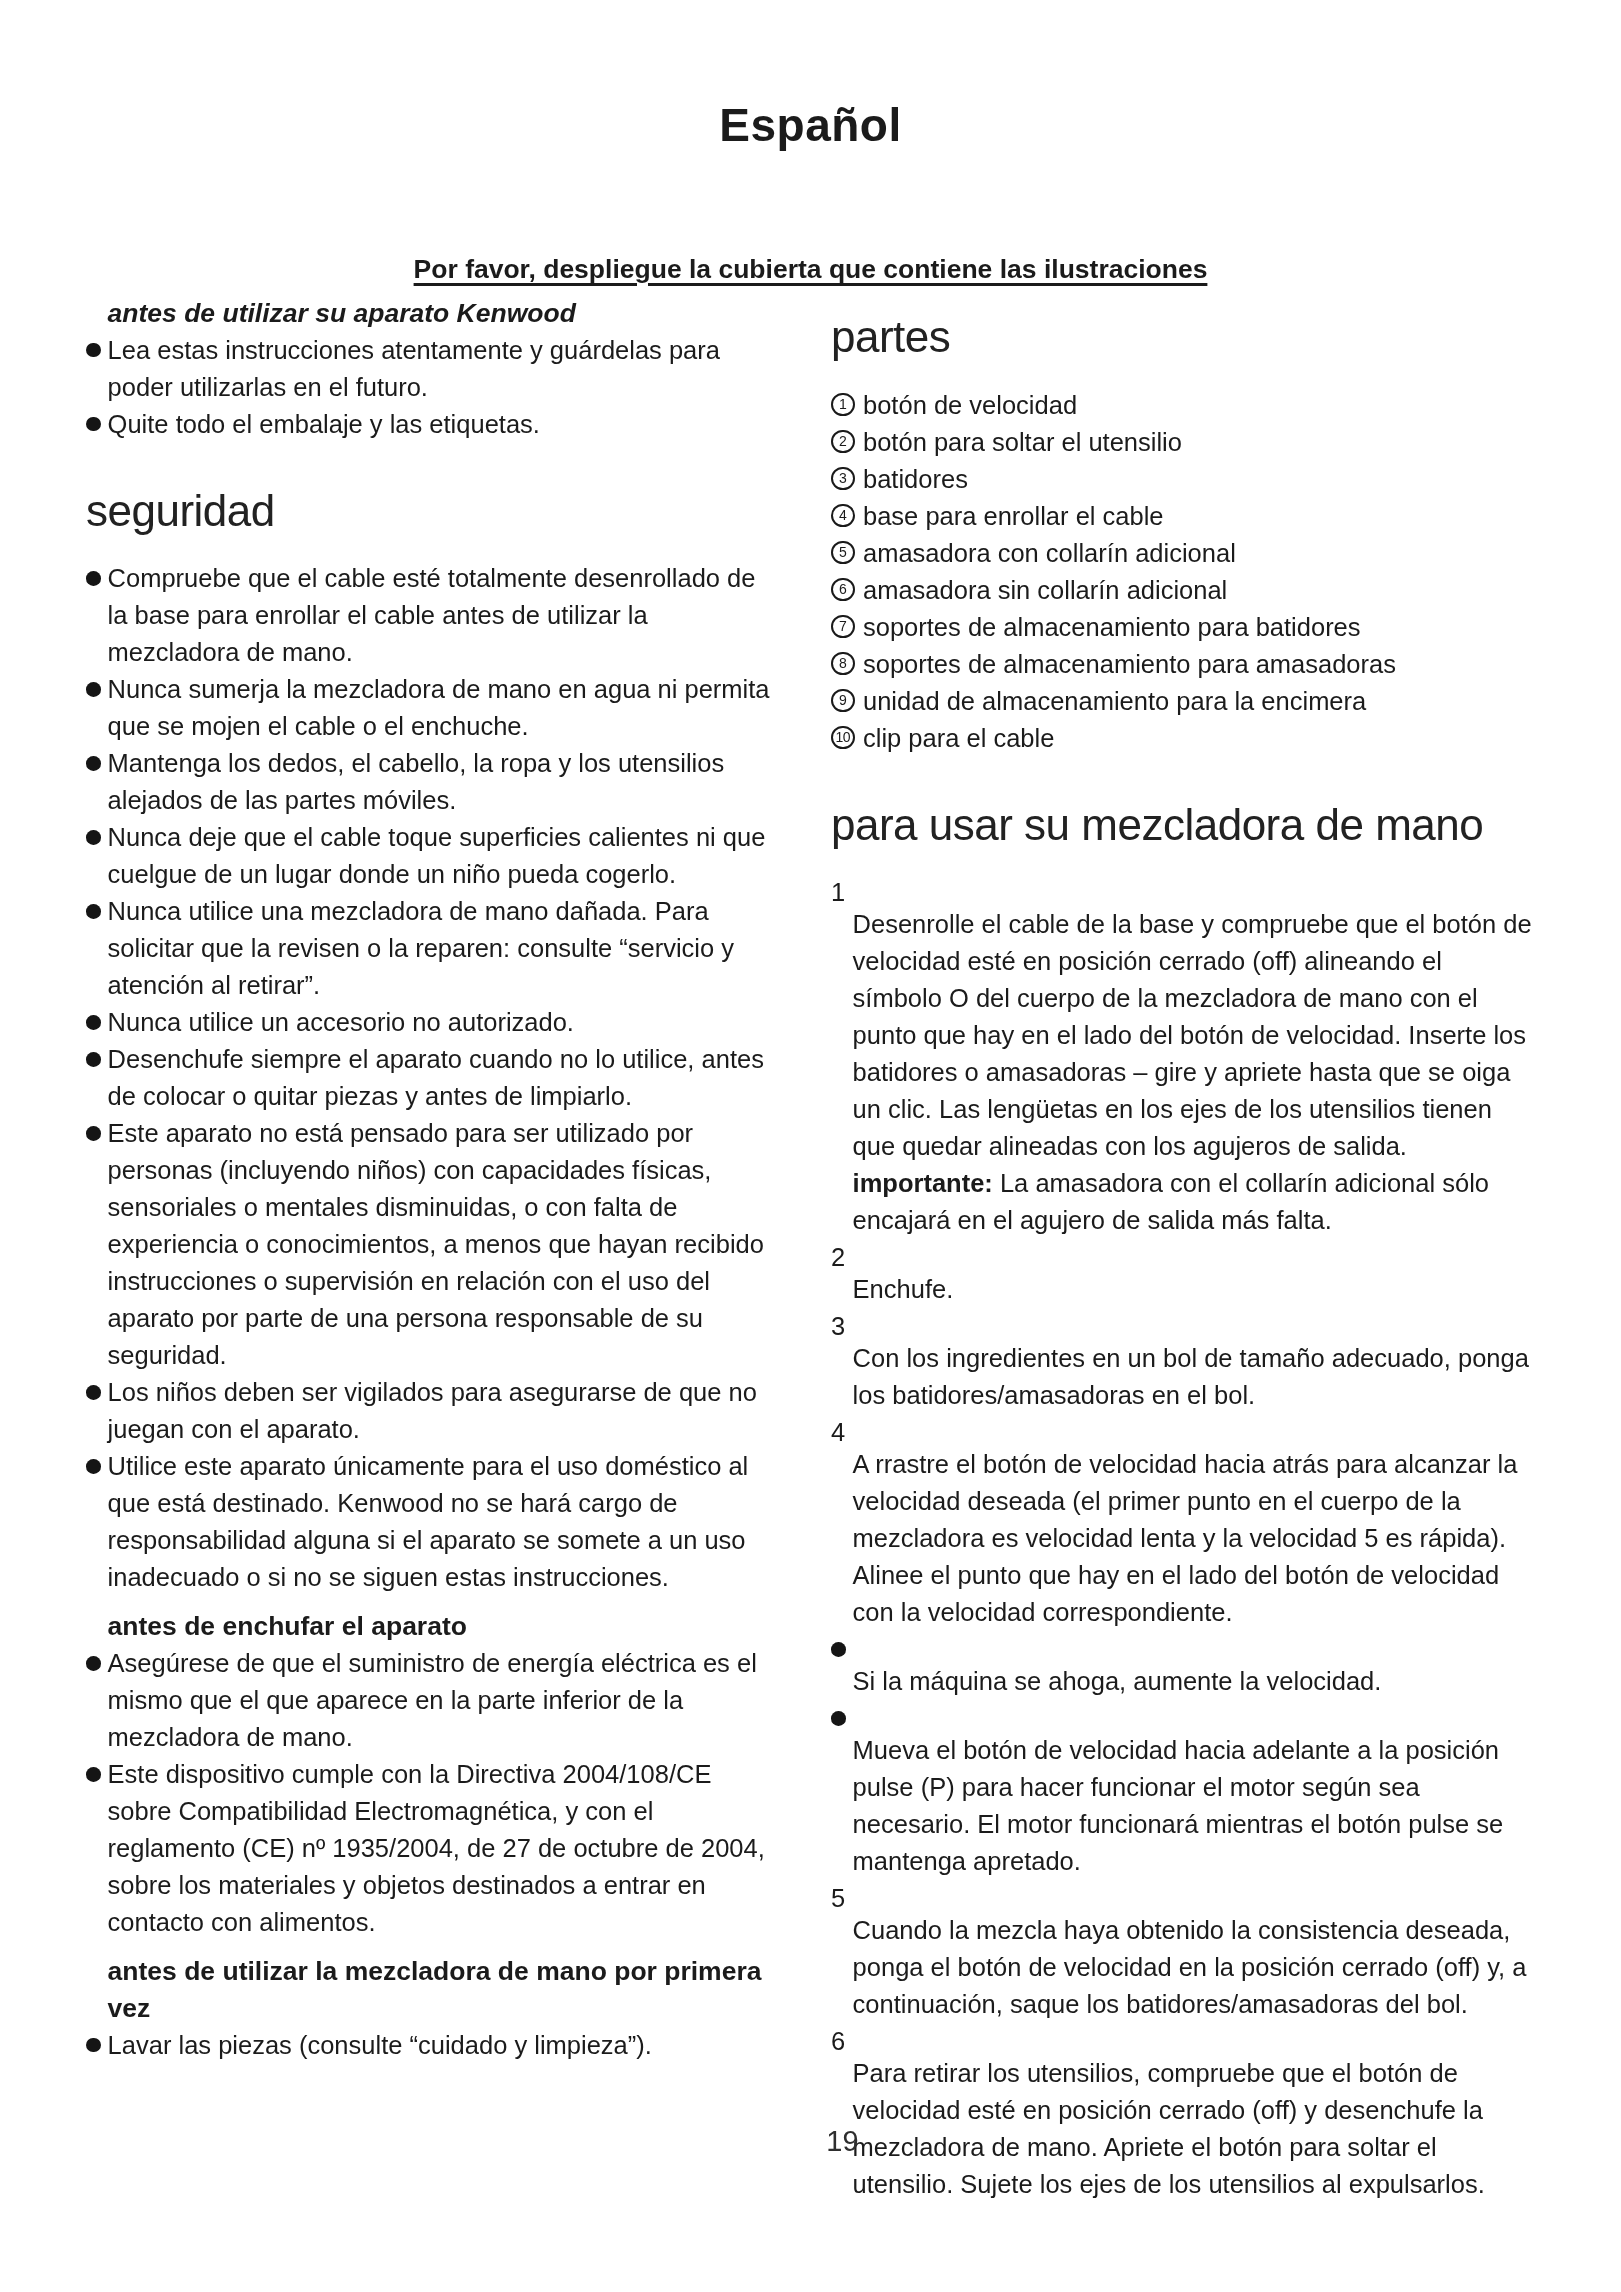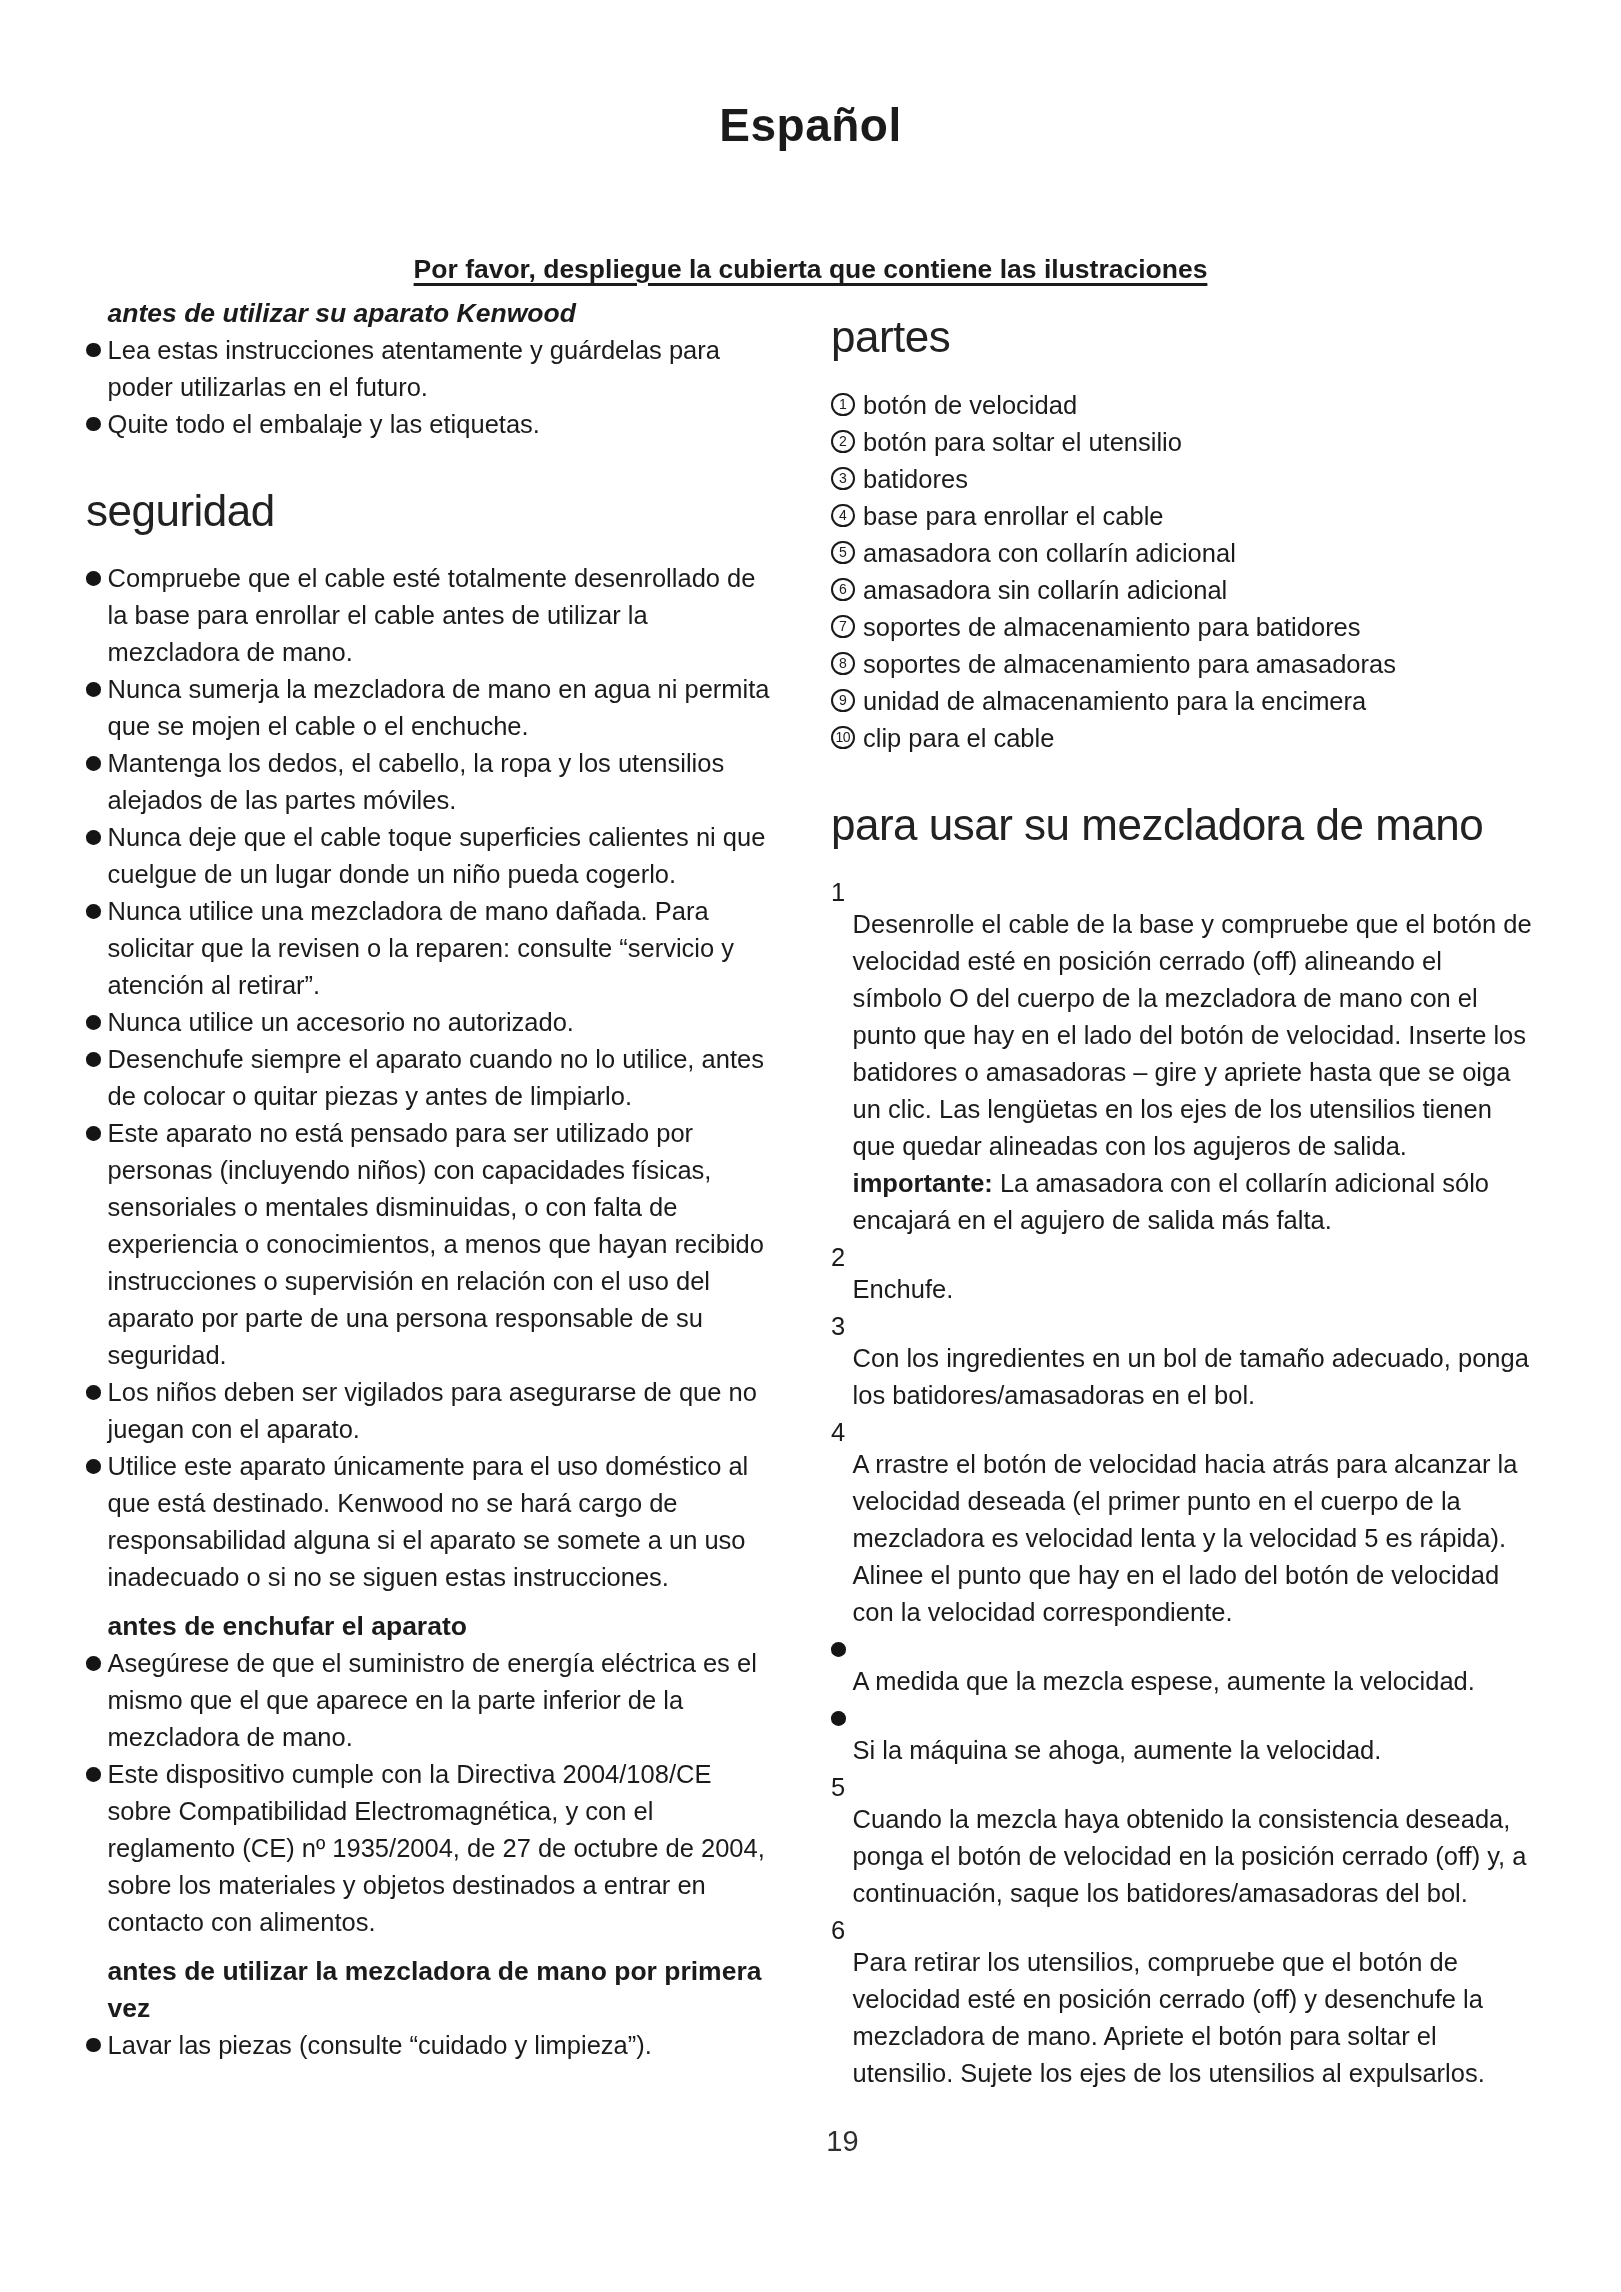--- a/index.html
+++ b/index.html
@@ -322,31 +322,31 @@
               <span>A rrastre el botón de velocidad hacia atrás para alcanzar la velocidad deseada (el primer punto en el cuerpo de la mezcladora es velocidad lenta y la velocidad 5 es rápida). Alinee el punto que hay en el lado del botón de velocidad con la velocidad correspondiente.</span>
               
             </span>
           </div>
           <div class="step-row">
             <span class="smarker">
 
               <span class="dot-i"></span>
             </span>
             <span class="step-text">
-              <span>A medida que la mezcla espese, aumente la velocidad.</span>
+              <span>Si la máquina se ahoga, aumente la velocidad.</span>
               
             </span>
           </div>
           <div class="step-row">
             <span class="smarker">
 
               <span class="dot-i"></span>
             </span>
             <span class="step-text">
-              <span>Si la máquina se ahoga, aumente la velocidad.</span>
+              <span>Mueva el botón de velocidad hacia adelante a la posición pulse (P) para hacer funcionar el motor según sea necesario. El motor funcionará mientras el botón pulse se mantenga apretado.</span>
               
             </span>
           </div>
           <div class="step-row">
             <span class="smarker">
               <span class="step-num">5</span>
               
             </span>
             <span class="step-text">
               <span>Cuando la mezcla haya obtenido la consistencia deseada, ponga el botón de velocidad en la posición cerrado (off) y, a continuación, saque los batidores/amasadoras del bol.</span>

